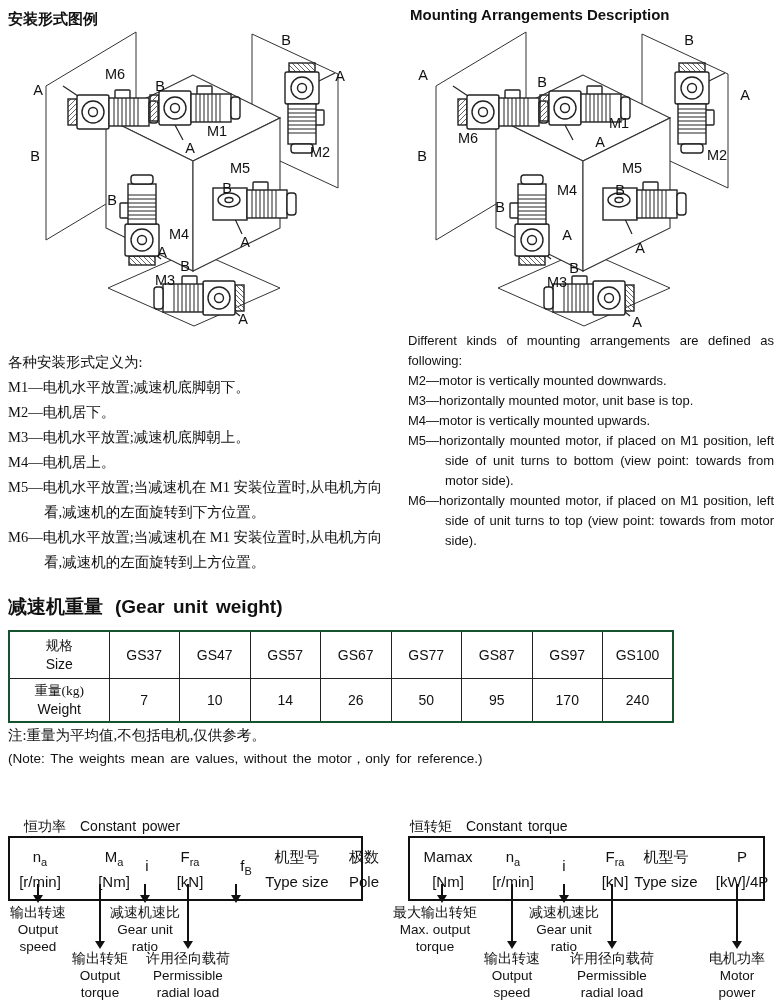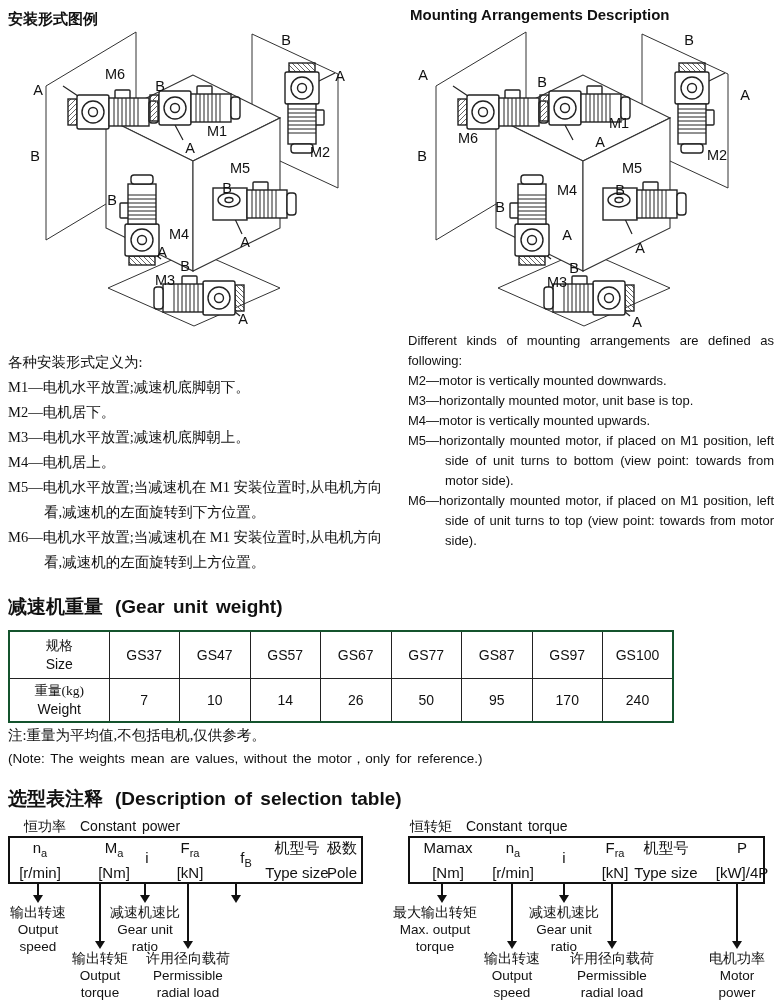--- a/index.html
+++ b/index.html
@@ -20,21 +20,21 @@
   table.weight td{border:1px solid #222;text-align:center;font-size:14px;padding:0;}
   table.weight tr.hdr td{height:46px;}
   table.weight tr.dat td{height:42px;}
   .c1zh{display:block;font-family:"Liberation Serif",serif;font-size:13.5px;line-height:19px;}
   .c1en{display:block;font-size:14px;line-height:19px;}
   .note-zh{font-family:"Liberation Serif",serif;font-size:14.5px;}
   .note-en{font-size:13.5px;word-spacing:2px;}
   .ct-label{font-size:14px;white-space:nowrap;}
   .ct-label .zh{font-family:"Liberation Serif",serif;}
   .ct-label .en{margin-left:14px;word-spacing:2px;}
-  .param-box{position:absolute;height:48px;border:2px solid #111;box-sizing:border-box;background:#fff;}
+  .param-box{position:absolute;height:65px;border:2px solid #111;box-sizing:border-box;background:#fff;}
   .pcol{position:absolute;top:0;height:100%;width:84px;display:flex;flex-direction:column;
         justify-content:center;align-items:center;text-align:center;font-size:15px;line-height:19px;}
   .pcol sub{font-size:11px;}
   .pcol .unit{white-space:nowrap;}
   .arrow{position:absolute;width:2px;background:#111;}
   .arrow::after{content:'';position:absolute;left:-4px;bottom:-7px;width:0;height:0;
     border-left:5px solid transparent;border-right:5px solid transparent;border-top:8px solid #111;}
   .callout{position:absolute;width:124px;text-align:center;}
   .callout .zh{font-family:"Liberation Serif",serif;font-size:14px;line-height:17px;display:block;}
   .callout .en{font-size:13.5px;line-height:17px;display:block;}
@@ -229,23 +229,20 @@
       <td>95</td>
       <td>170</td>
       <td>240</td>
     </tr>
   </tbody>
     </table>
 
   <div class="abs note-zh" style="left:8px;top:726px">注:重量为平均值,不包括电机,仅供参考。</div>
   <div class="abs note-en" style="left:8px;top:750px">(Note: The weights mean are values, without the motor，only for reference.)</div>
 
-  <div class="abs sec-title" style="left:8px;top:786px">
-    <span class="zh">选型表注释</span><span class="en">(Description of selection table)</span>
-  </div>
 
   <div class="abs ct-label" style="left:24px;top:818px">
     <span class="zh">恒功率</span><span class="en">Constant power</span>
   </div>
   <div class="abs ct-label" style="left:410px;top:818px">
     <span class="zh">恒转矩</span><span class="en">Constant torque</span>
   </div>
 
   <div class="param-box" style="left:8px;top:836px;width:355px">
     <div class="pcol" style="left:-12px">
@@ -265,21 +262,21 @@
       <span class="unit">[kN]</span>
     </div>
     <div class="pcol" style="left:194px">
       <span><span>f</span><sub>B</sub></span>
       <span class="unit"></span>
     </div>
     <div class="pcol" style="left:245px">
       <span><span>机型号</span><sub></sub></span>
       <span class="unit">Type size</span>
     </div>
-    <div class="pcol" style="left:290px">
+    <div class="pcol" style="left:312px">
       <span><span>极数</span><sub></sub></span>
       <span class="unit">Pole</span>
     </div>
   </div>
 
   <div class="param-box" style="left:408px;top:836px;width:357px">
     <div class="pcol" style="left:-4px">
       <span><span>Mamax</span><sub></sub></span>
       <span class="unit">[Nm]</span>
     </div>

